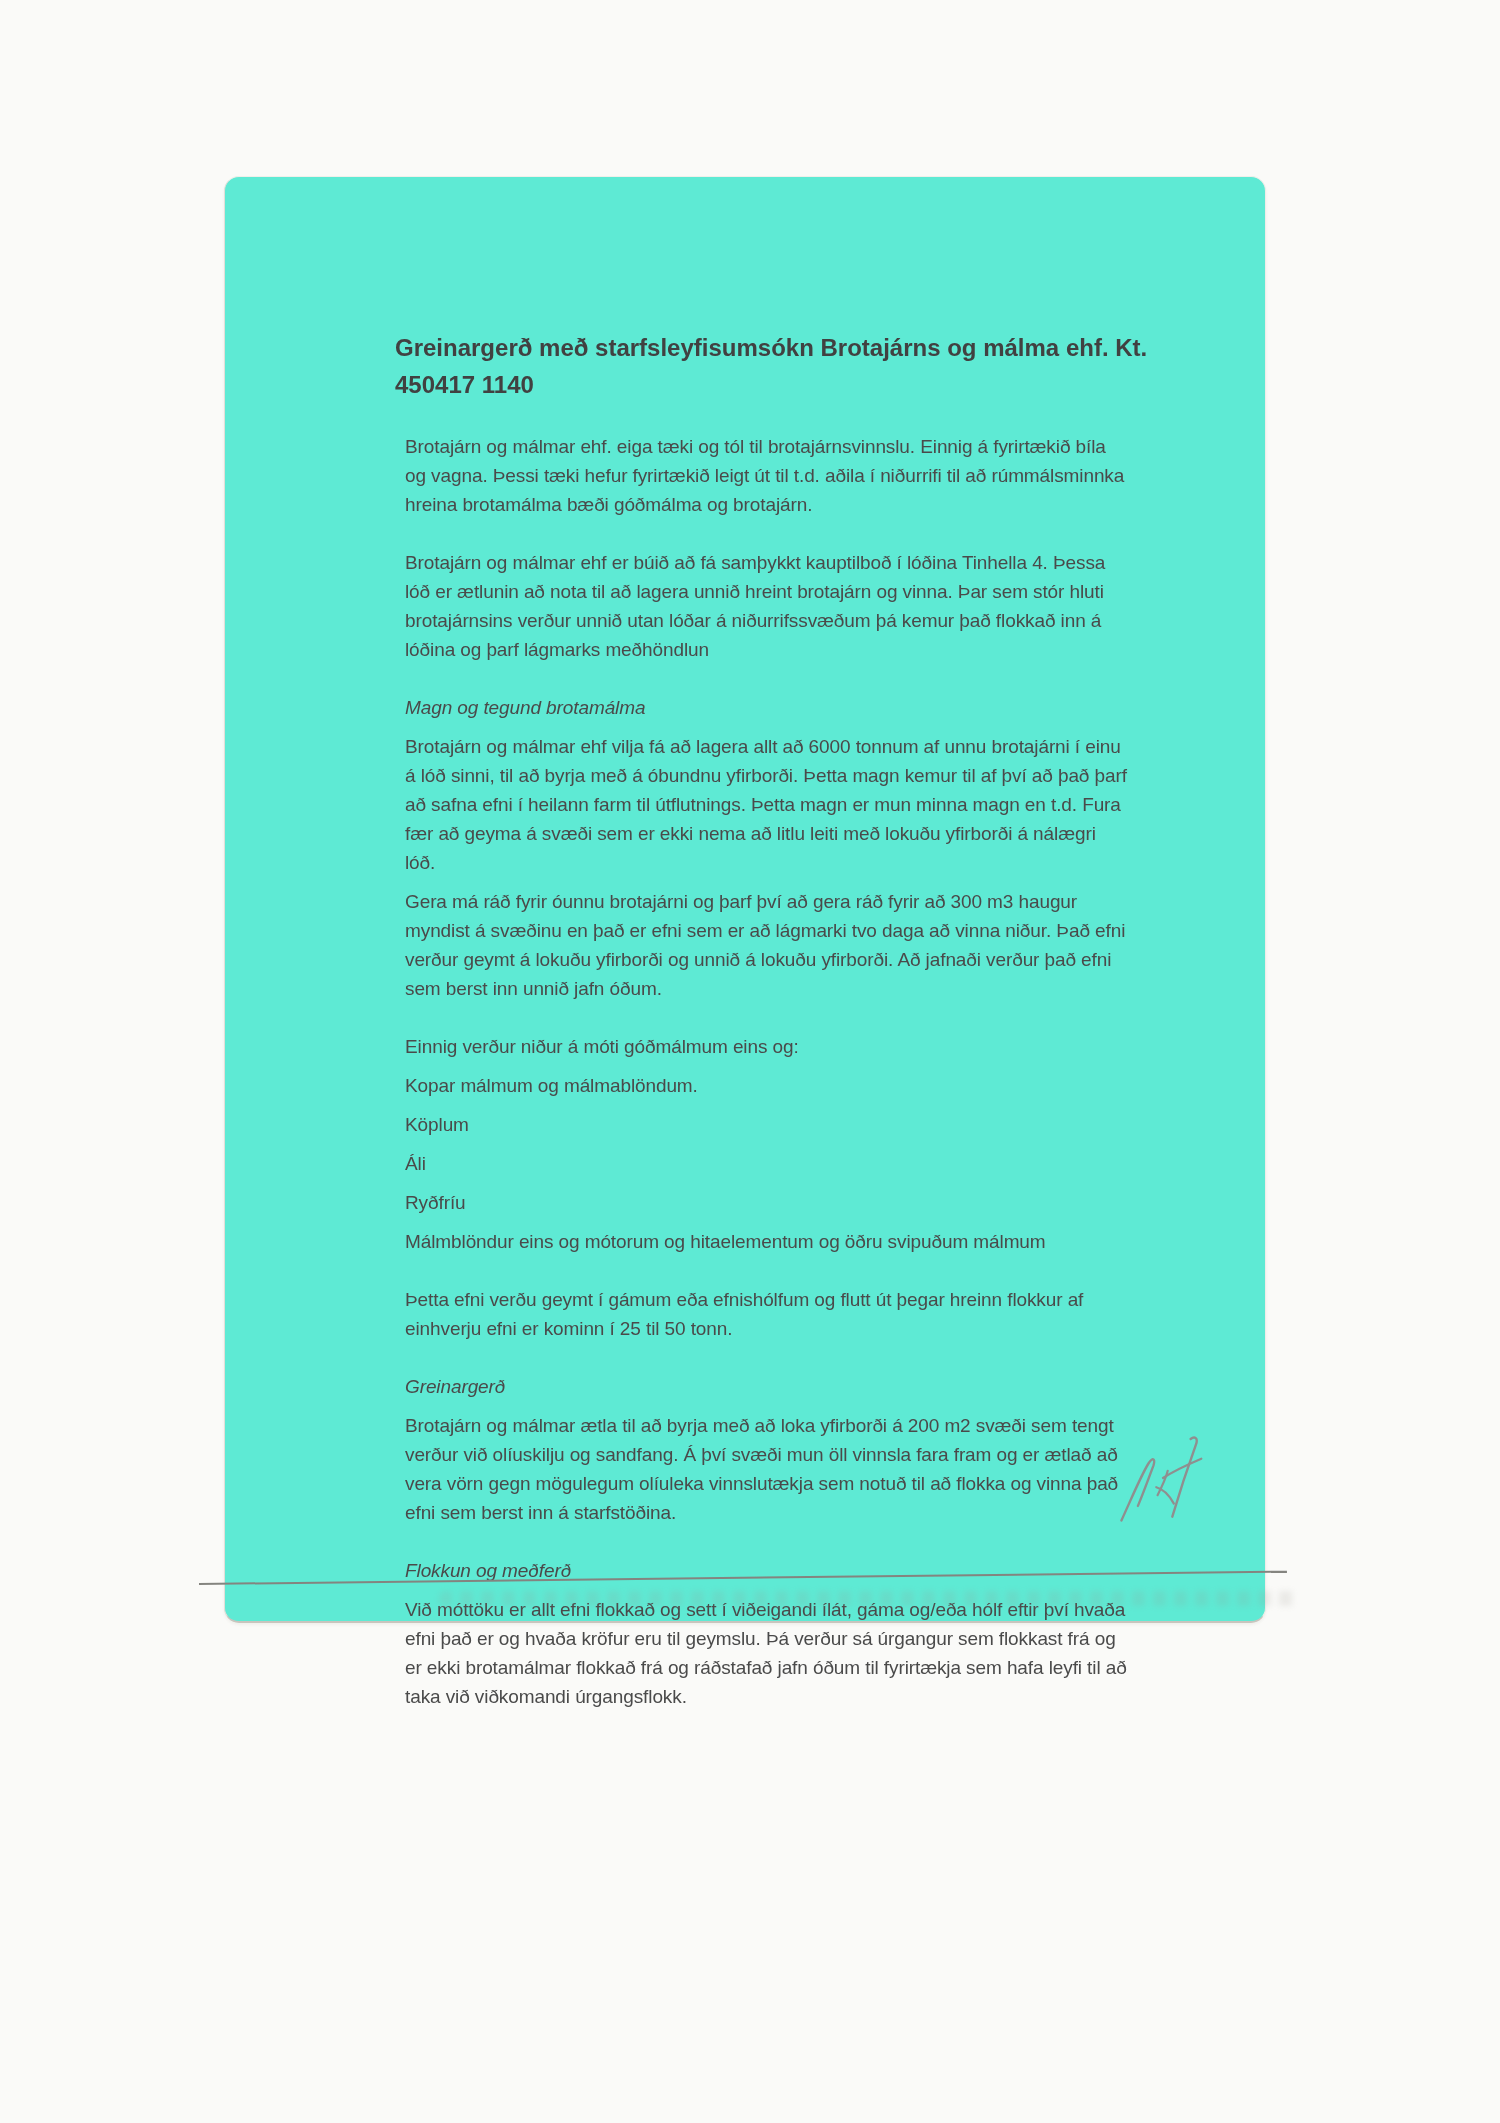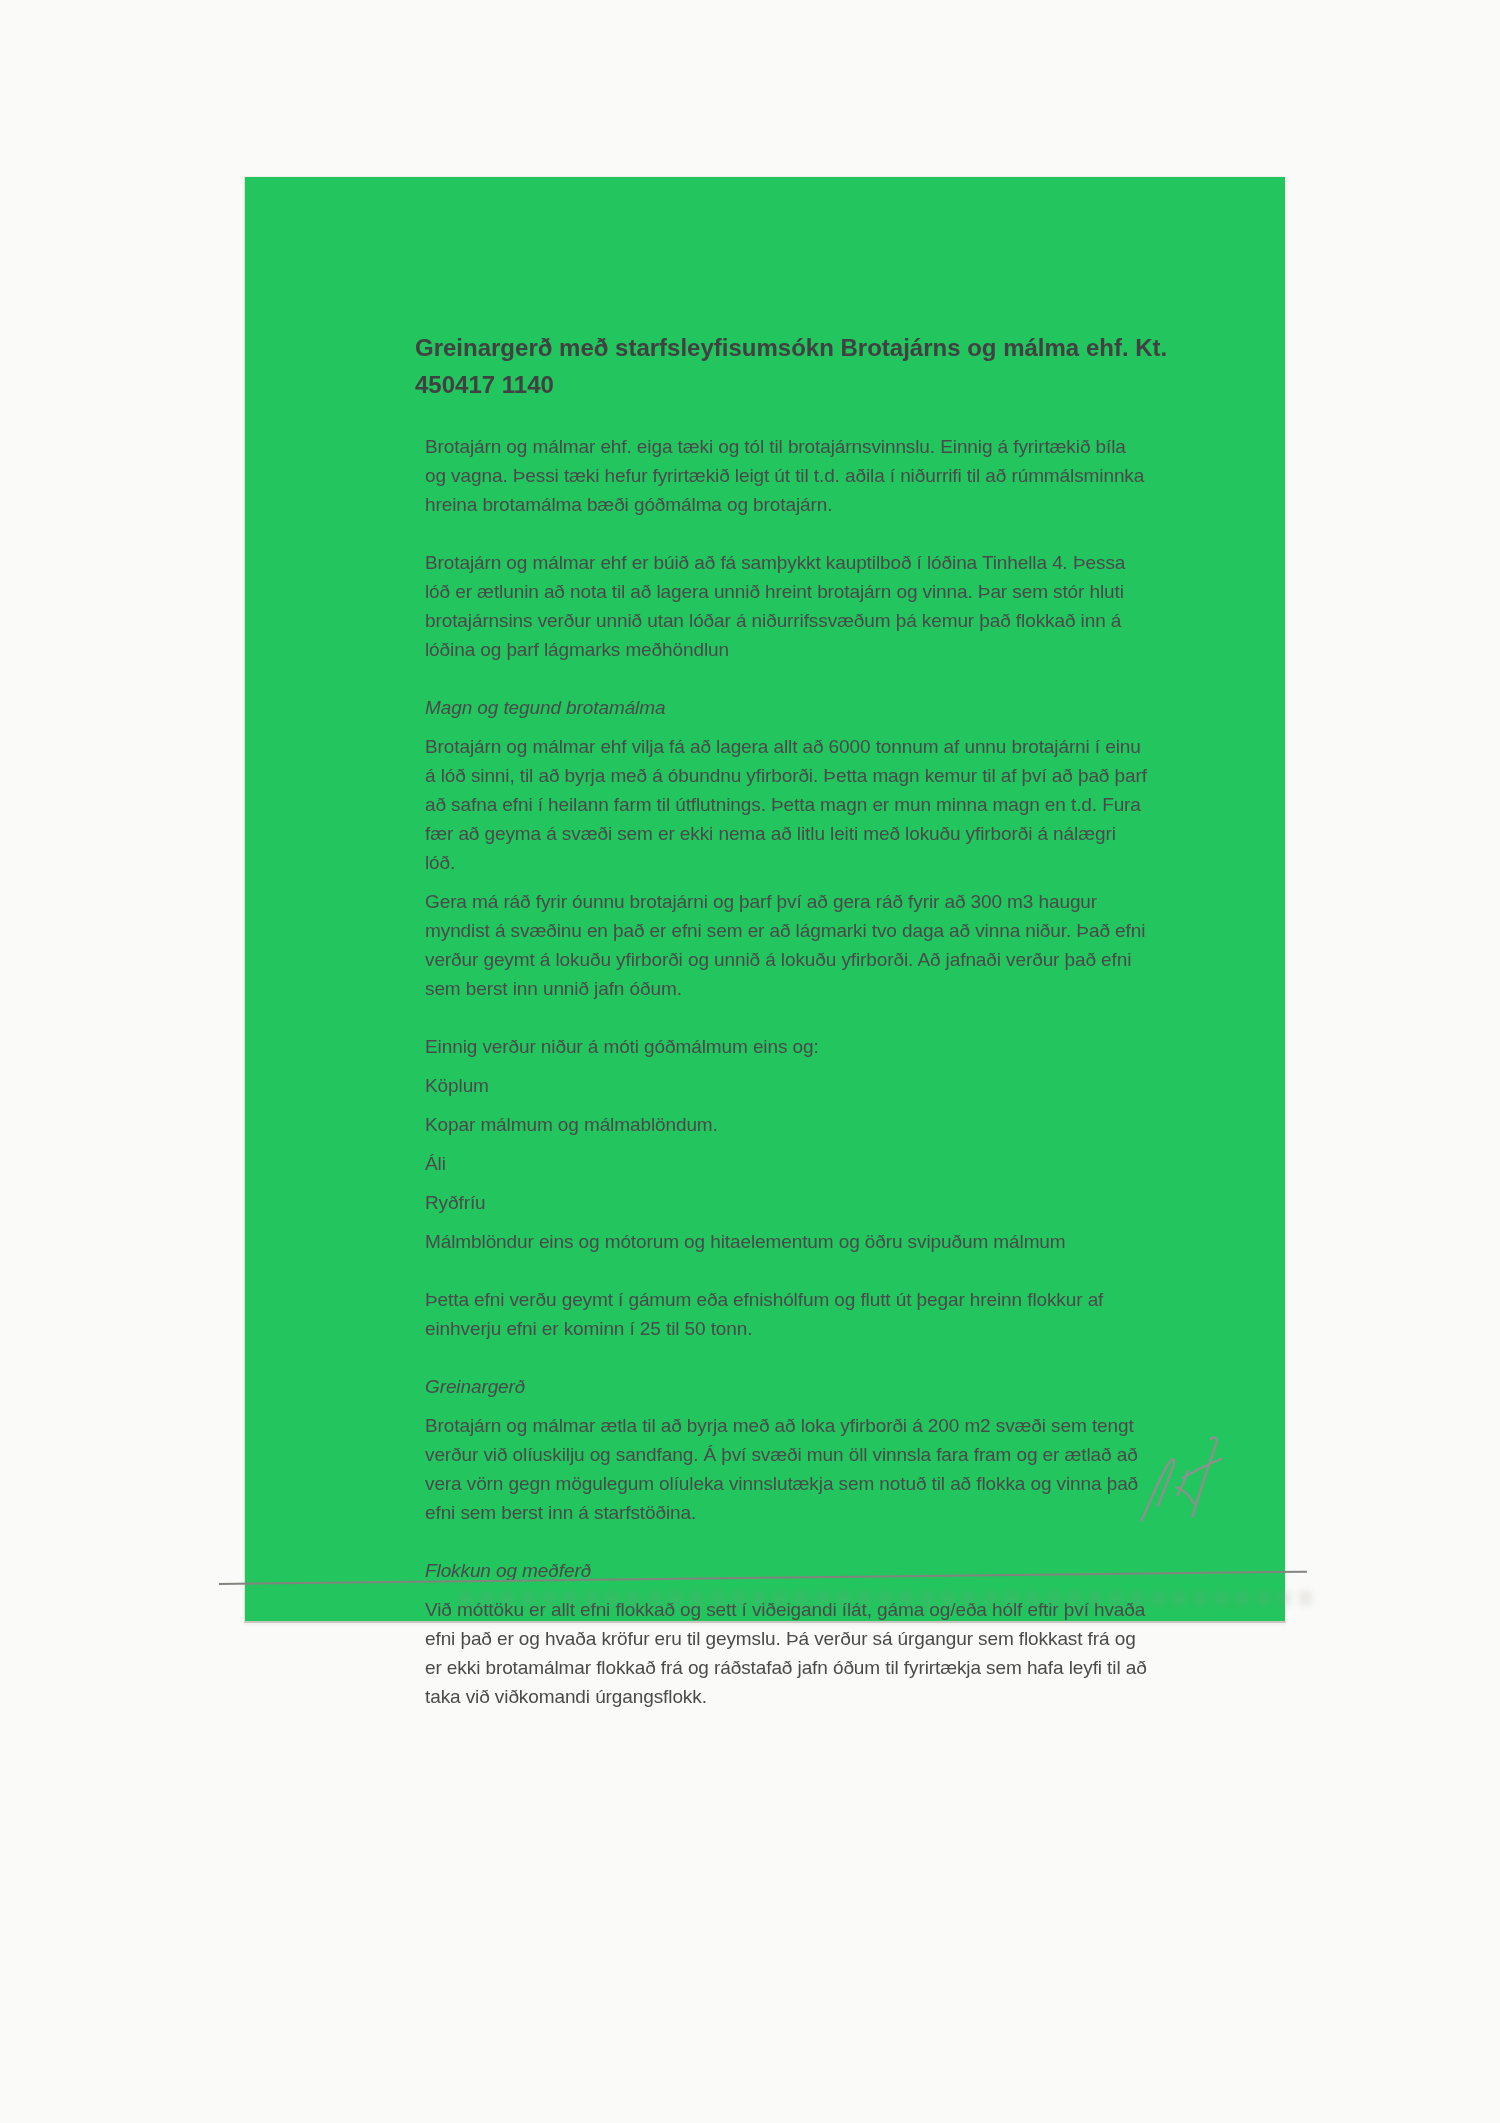--- a/index.html
+++ b/index.html
@@ -9,30 +9,31 @@
   body {
     width: 1500px;
     height: 2123px;
     background: #fafaf8;
     font-family: "Liberation Sans", sans-serif;
     position: relative;
     overflow: hidden;
   }
   .page {
     position: absolute;
-    left: 244px;
+    left: 224px;
     top: 176px;
     width: 1040px;
     height: 1444px;
-    background: #22c55e;
+    background: #5eead4;
     border-left: 1px solid #e2dfd9;
     border-top: 1px solid #f1efea;
     border-right: 1px solid #efede8;
     border-bottom: 2px solid #c8c5be;
     box-shadow: 0 2px 3px rgba(60,60,55,0.06);
+    border-radius: 15px;
   }
   .content {
     position: absolute;
     left: 170px;
     top: 152px;
     width: 742px;
     color: #4a4a4a;
     font-size: 19px;
     line-height: 29px;
     letter-spacing: -0.1px;
@@ -100,22 +101,22 @@
       </div>
 
       <div class="block">
         <div class="sec-heading">Magn og tegund brotamálma</div>
         <p>Brotajárn og málmar ehf vilja fá að lagera allt að 6000 tonnum af unnu brotajárni í einu á lóð sinni, til að byrja með á óbundnu yfirborði. Þetta magn kemur til af því að það þarf að safna efni í heilann farm til útflutnings. Þetta magn er mun minna magn en t.d. Fura fær að geyma á svæði sem er ekki nema að litlu leiti með lokuðu yfirborði á nálægri lóð.</p>
         <p>Gera má ráð fyrir óunnu brotajárni og þarf því að gera ráð fyrir að 300 m3 haugur myndist á svæðinu en það er efni sem er að lágmarki tvo daga að vinna niður. Það efni verður geymt á lokuðu yfirborði og unnið á lokuðu yfirborði. Að jafnaði verður það efni sem berst inn unnið jafn óðum.</p>
       </div>
 
       <div class="block">
         <div class="line">Einnig verður niður á móti góðmálmum eins og:</div>
+        <div class="line">Kopar málmum og málmablöndum.</div>
         <div class="line">Köplum</div>
-        <div class="line">Kopar málmum og málmablöndum.</div>
         <div class="line">Áli</div>
         <div class="line">Ryðfríu</div>
         <div class="line">Málmblöndur eins og mótorum og hitaelementum og öðru svipuðum málmum</div>
       </div>
 
       <div class="block">
         <p>Þetta efni verðu geymt í gámum eða efnishólfum og flutt út þegar hreinn flokkur af einhverju efni er kominn í 25 til 50 tonn.</p>
       </div>
 
       <div class="block">

